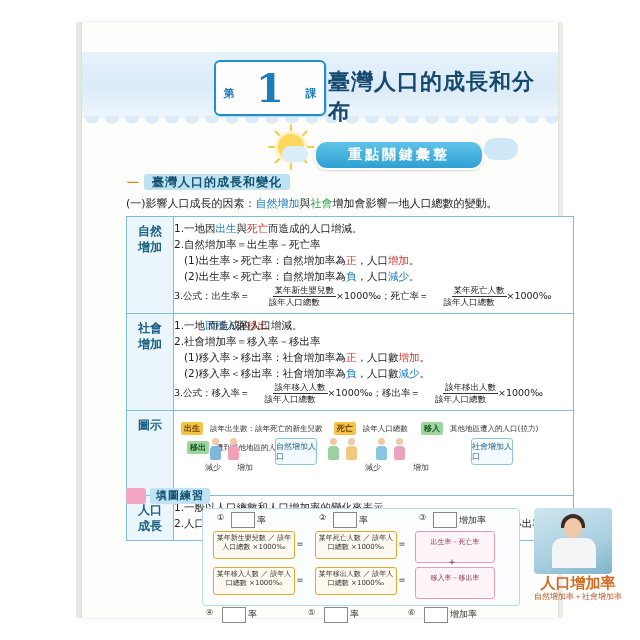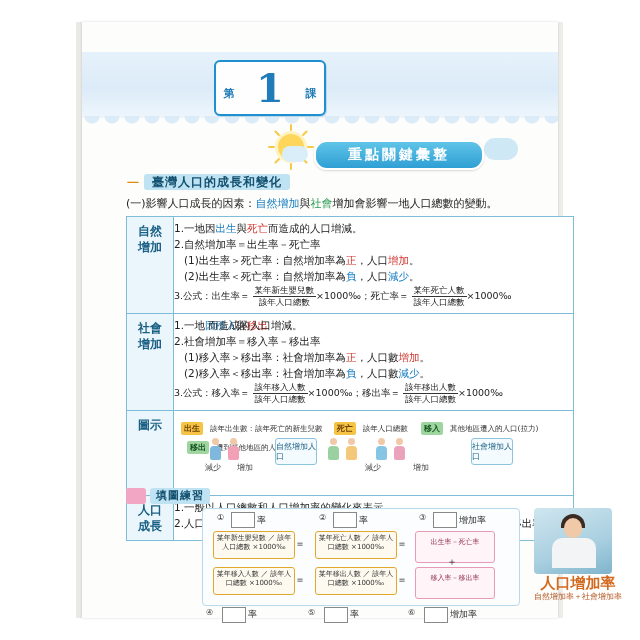--- a/index.html
+++ b/index.html
@@ -111,21 +111,21 @@
   }
   .tbl td{border:1px solid #7fbcd8;vertical-align:top;}
   .lab{
     width:42px;text-align:center;background:#eaf6fc;color:#1a5f84;
     font-size:12px;font-weight:bold;padding:6px 2px;line-height:16px;
   }
   .cell{padding:4px 0;font-size:10.5px;line-height:15px;color:#222;}
   .cell p{margin:0 0 1px 0;}
   .indent{padding-left:10px;}
   .frac{display:inline-block;vertical-align:middle;text-align:center;font-size:8.5px;line-height:11px;}
-  .frac .top{border-bottom:1px solid #333;padding:0 2px;display:block;}
+  .frac .top{border-bottom:1px solid #333;padding:0 2px;display:block;margin-left:20px;}
   .frac .bot{padding:0 2px;display:block;}
   .eq{font-size:9.5px;}
 
   
   .diag{position:relative;height:74px;padding:4px 6px;}
   .tagbox{
     display:inline-block;background:#f6c445;color:#6b3f06;font-size:8px;
     padding:1px 3px;border-radius:2px;font-weight:bold;margin-right:2px;
   }
   .tagbox.g{background:#9fd6a0;color:#14521f;}
@@ -196,20 +196,21 @@
       <span style="transform:rotate(270deg)"></span>
       <span style="transform:rotate(315deg)"></span>
     </div>
     <div class="sun"></div>
 
     <div class="chapbox">
       <div class="ch-l">第</div>
       <div class="ch-num">1</div>
       <div class="ch-r">課</div>
     </div>
+    <div class="chap-title">臺灣人口的成長和分布</div>
 
     <div class="ribbon-deco2"></div>
     <div class="ribbon-deco"></div>
     <div class="ribbon">
       <span>重點關鍵彙整</span>
     </div>
 
     <div class="sec-head">
       <div class="num">一</div>
       <div class="tag">臺灣人口的成長和變化</div>

